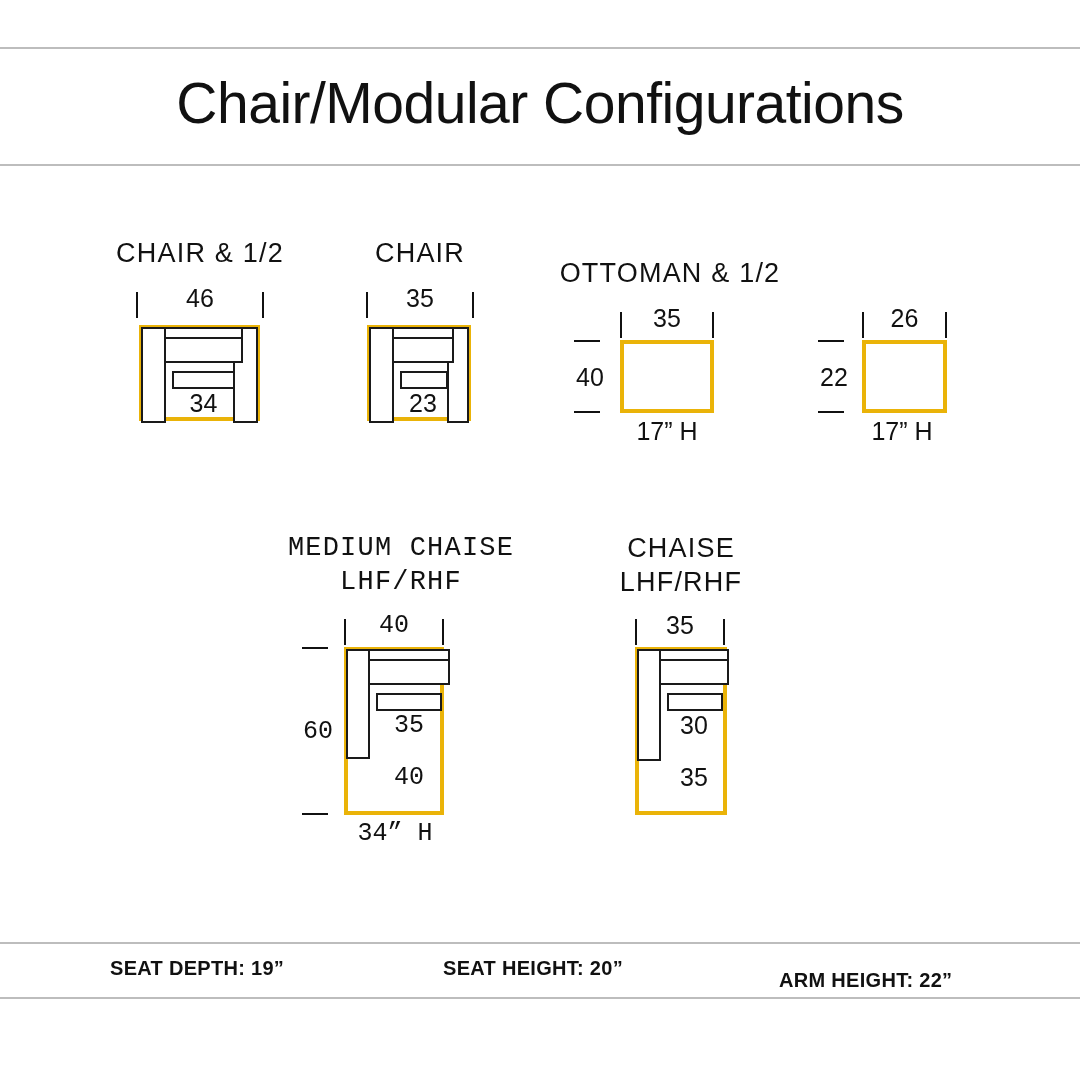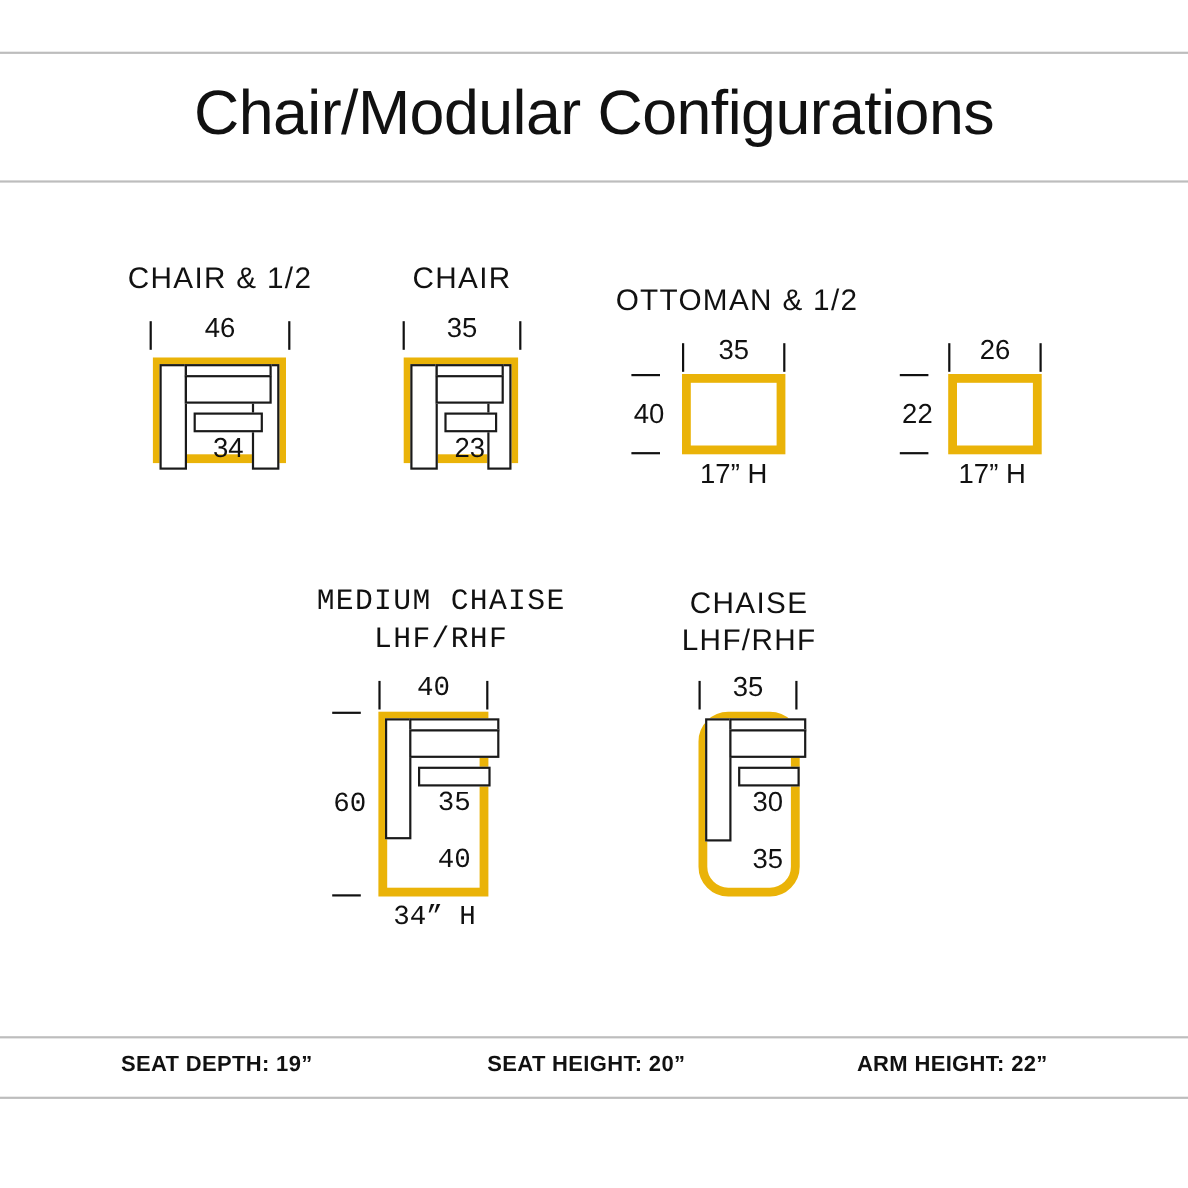--- a/index.html
+++ b/index.html
@@ -104,21 +104,21 @@
     top: 50%;
     transform: translateY(-50%);
     text-align: center;
     font-size: 25px;
     color: #111111;
   }
 
   
   .body-box {
     position: absolute;
-    border: 8px solid #eab308;
+    border: 4px solid #eab308;
     box-sizing: border-box;
     background: #ffffff;
   }
   .arm {
     position: absolute;
     border: 2px solid #1a1a1a;
     box-sizing: border-box;
     background: #ffffff;
   }
   .rail {
@@ -262,27 +262,27 @@
 <div class="item" style="left:600px; top:531px; width:200px; height:320px;">
   <div class="item-label" style="top:0px; left:81px;">
     <div>CHAISE</div>
     <div>LHF/RHF</div>
   </div>
   <div class="wdim" style="left:35px; top:80px; width:90px;">
     <span class="wval">35</span>
     <span class="tick tick-l"></span>
     <span class="tick tick-r"></span>
   </div>
-  <div class="body-box" style="left:35px; top:116px; width:92px; height:168px;border-radius:27px;">
+  <div class="body-box" style="left:35px; top:116px; width:92px; height:168px;">
     <div class="arm" style="left:-2px; top:-2px; width:24px; height:112px;"></div>
     <div class="rail" style="left:20px; top:-2px; width:70px; height:12px;"></div>
     <div class="rail" style="left:20px; top:8px; width:70px; height:26px;"></div>
     <div class="cushion" style="left:28px; top:42px; width:56px; height:18px;"></div>
     <div class="inner-val" style="left:20px; top:60px; width:70px;">30</div>
     <div class="inner-val" style="left:20px; top:112px; width:70px;">35</div>
   </div>
 </div>
 
 <div class="rule rule-foot-a"></div>
 <div class="footer-item" style="left:110px;">SEAT DEPTH: 19”</div>
 <div class="footer-item" style="left:443px;">SEAT HEIGHT: 20”</div>
-<div class="footer-item" style="left:779px;">ARM HEIGHT: 22”</div>
+<div class="footer-item" style="left:779px;margin-top:12px;">ARM HEIGHT: 22”</div>
 <div class="rule rule-foot-b"></div>
 
 </body></html>

